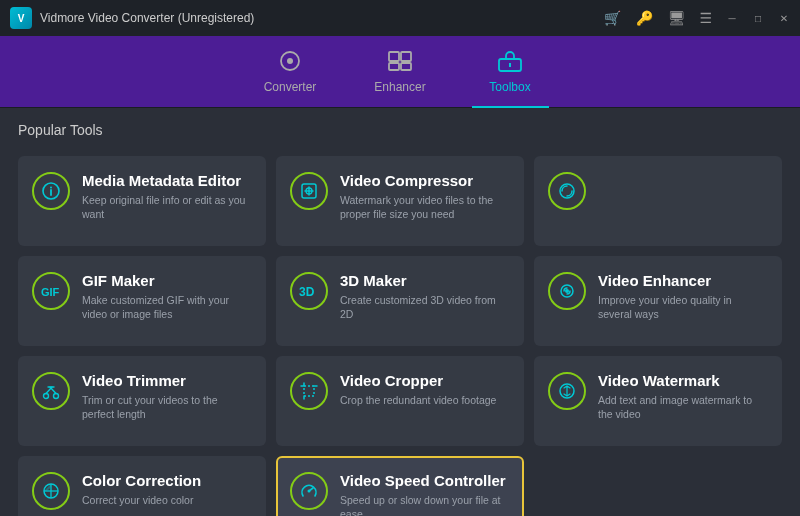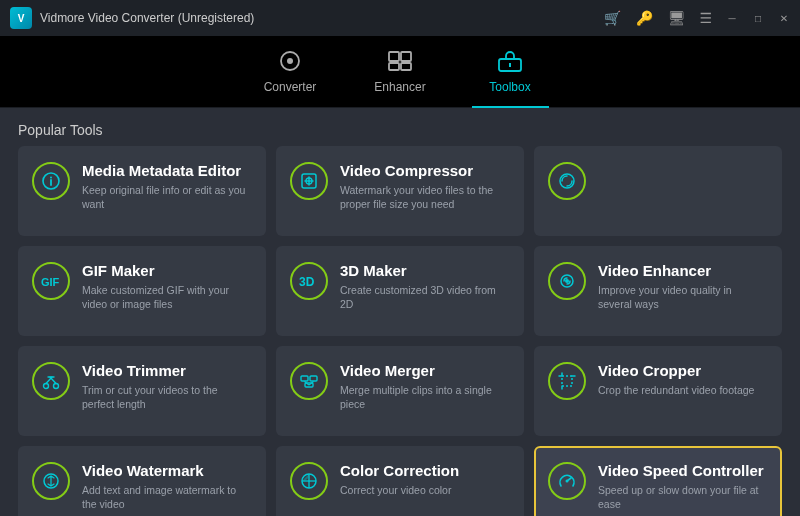--- a/index.html
+++ b/index.html
@@ -59,21 +59,21 @@
       display: inline-flex;
       align-items: center;
       justify-content: center;
       font-size: 10px;
       color: #999;
       cursor: pointer;
     }
 
     
     .nav-bar {
-      background: #000000;
+      background: #4c1d95;
       height: 72px;
       display: flex;
       align-items: center;
       justify-content: center;
       gap: 0;
       border-bottom: 1px solid #1a1d23;
     }
     .nav-tab {
       display: flex;
       flex-direction: column;
@@ -107,21 +107,21 @@
     }
 
     
     .content {
       padding: 14px 18px;
       background: #2b2f38;
     }
     .section-title {
       font-size: 14px;
       color: #ccc;
-      margin-bottom: 8px;
+      margin-bottom: 18px;
       font-weight: 500;
     }
 
     
     .tools-grid {
       display: grid;
       grid-template-columns: repeat(3, 1fr);
       grid-template-rows: repeat(4, 90px);
       gap: 10px;
     }
@@ -300,34 +300,20 @@
       </svg>
         </div>
         <div class="tool-info">
           <div class="tool-name">Video Trimmer</div>
           <div class="tool-desc">Trim or cut your videos to the perfect length</div>
         </div>
       </div>
       <div class="tool-card">
         <div class="tool-icon">
           <svg width="18" height="18" viewBox="0 0 18 18" fill="none">
-        <rect x="1" y="4" width="7" height="5" rx="1" stroke="#00c8d4" stroke-width="1.4" fill="none"></rect>
-        <rect x="10" y="4" width="7" height="5" rx="1" stroke="#00c8d4" stroke-width="1.4" fill="none"></rect>
-        <rect x="5" y="11" width="8" height="4" rx="1" stroke="#00c8d4" stroke-width="1.4" fill="none"></rect>
-        <path d="M4.5 9.5L9 13M13.5 9.5L9 13" stroke="#00c8d4" stroke-width="1.2"></path>
-      </svg>
-        </div>
-        <div class="tool-info">
-          <div class="tool-name">Video Merger</div>
-          <div class="tool-desc">Merge multiple clips into a single piece</div>
-        </div>
-      </div>
-      <div class="tool-card">
-        <div class="tool-icon">
-          <svg width="18" height="18" viewBox="0 0 18 18" fill="none">
         <rect x="4" y="4" width="10" height="10" stroke="#00c8d4" stroke-width="1.5" fill="none" stroke-dasharray="2 2"></rect>
         <path d="M1 4h3M14 4h3M4 1v3M4 14v3" stroke="#00c8d4" stroke-width="1.5" stroke-linecap="round"></path>
       </svg>
         </div>
         <div class="tool-info">
           <div class="tool-name">Video Cropper</div>
           <div class="tool-desc">Crop the redundant video footage</div>
         </div>
       </div>
       <div class="tool-card">

